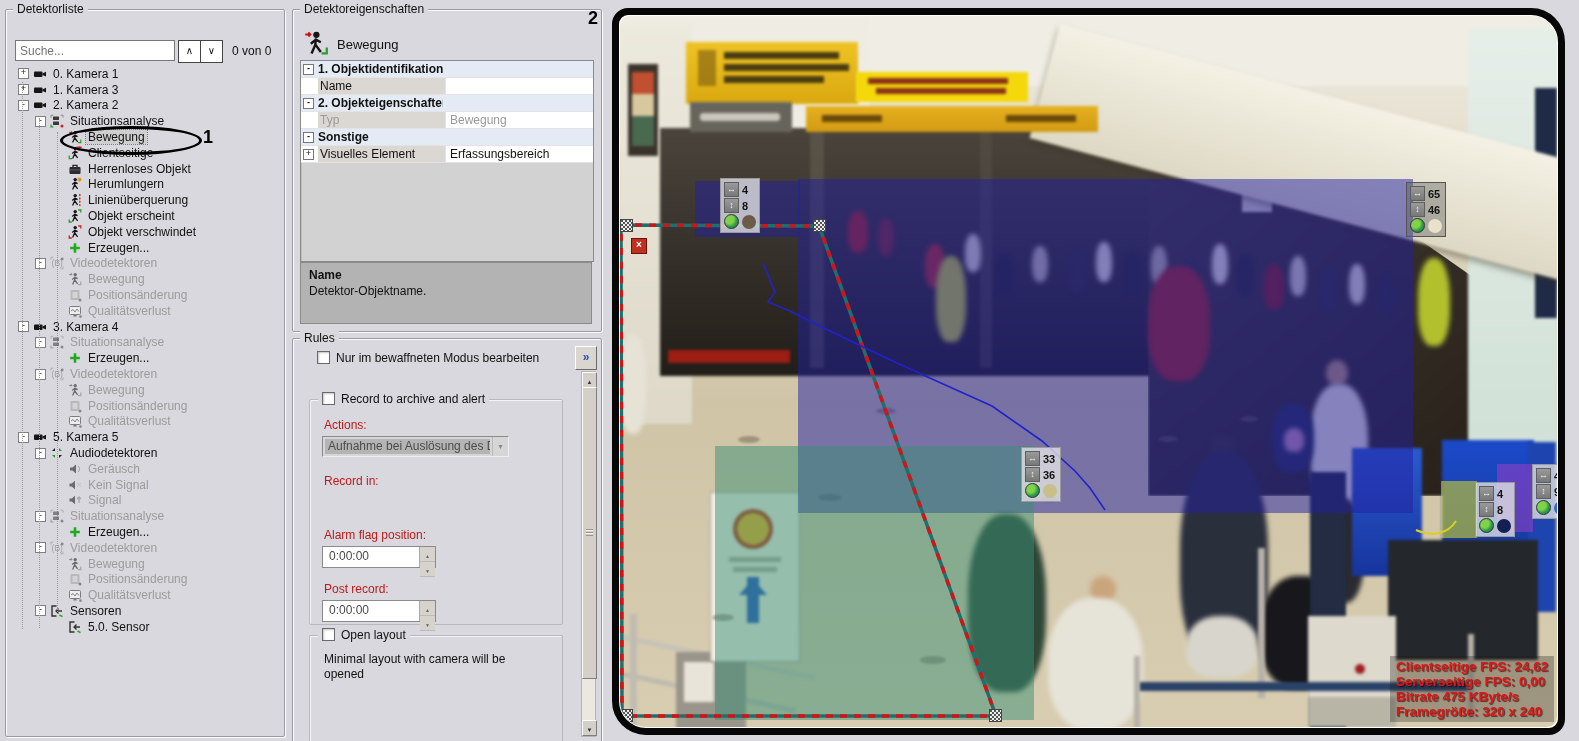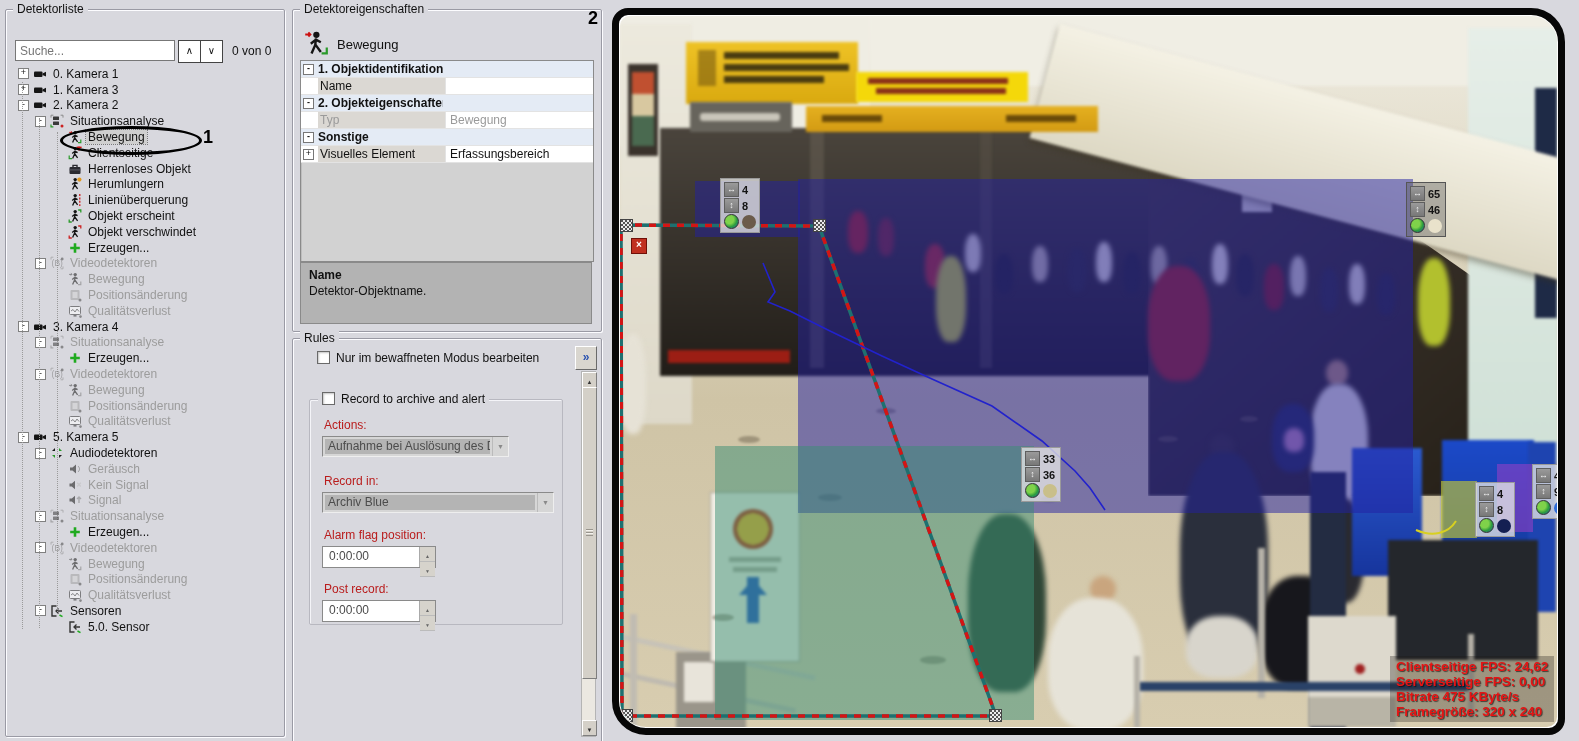--- a/index.html
+++ b/index.html
@@ -566,42 +566,44 @@
   <div class="sub-gbox" style="left:16px;top:60px;width:252px;height:224px">
     <label class="sub-legend">
       <span class="chbox"></span><span>Record to archive and alert</span>
     </label>
     <span class="flabel" style="left:14px;top:18px">Actions:</span>
     <div class="combo" style="left:12px;top:36px;width:187px">
       <span class="ctext">Aufnahme bei Auslösung des Detekt</span>
       <span class="carrow"></span>
     </div>
     <span class="flabel" style="left:14px;top:74px">Record in:</span>
-    <div class="combo" style="left:12px;top:92px;width:232px">
-      <span class="ctext">Archiv Blue</span>
-      <span class="carrow"></span>
-    </div>
     <span class="flabel" style="left:14px;top:128px">Alarm flag position:</span>
     <div class="spin" style="left:12px;top:146px">
       <span class="stext">0:00:00</span>
       <span class="sbtns">
           <span class="u"></span>
           <span class="d"></span>
         </span>
     </div>
     <span class="flabel" style="left:14px;top:182px">Post record:</span>
     <div class="spin" style="left:12px;top:200px">
       <span class="stext">0:00:00</span>
       <span class="sbtns">
           <span class="u"></span>
           <span class="d"></span>
         </span>
     </div>
   </div>
 
+  <div class="sub-gbox" style="left:16px;top:296px;width:252px;height:106px;border-bottom:none">
+    <label class="sub-legend">
+      <span class="chbox"></span><span>Open layout</span>
+    </label>
+    <div style="position:absolute;left:14px;top:16px;width:212px;font-size:12px;line-height:15px">Minimal layout with camera will be opened</div>
+  </div>
 </div>
 
 <div class="video-frame">
  <div class="video-content">
 
   <div class="scene">
     <div class="ph" style="left:0;top:0;width:250px;height:130px;background:#efede3"></div>
     <div class="ph" style="left:250px;top:0;width:690px;height:70px;background:#f0eee4"></div>
     <div class="ph" style="left:0;top:8px;width:72px;height:400px;background:linear-gradient(#ece9dd,#ddd8c8)"></div>
     <div class="ph" style="left:8px;top:48px;width:30px;height:92px;background:#3a332c"></div>

